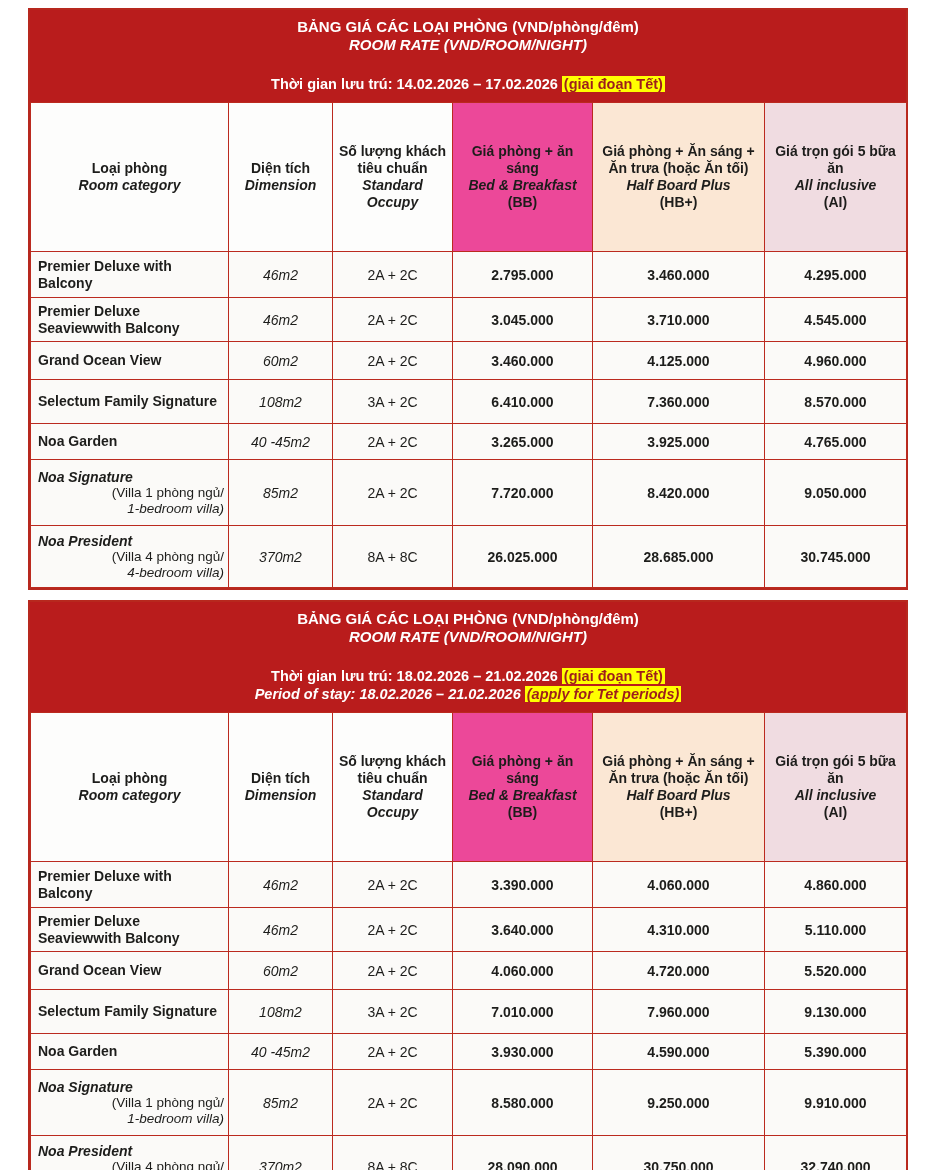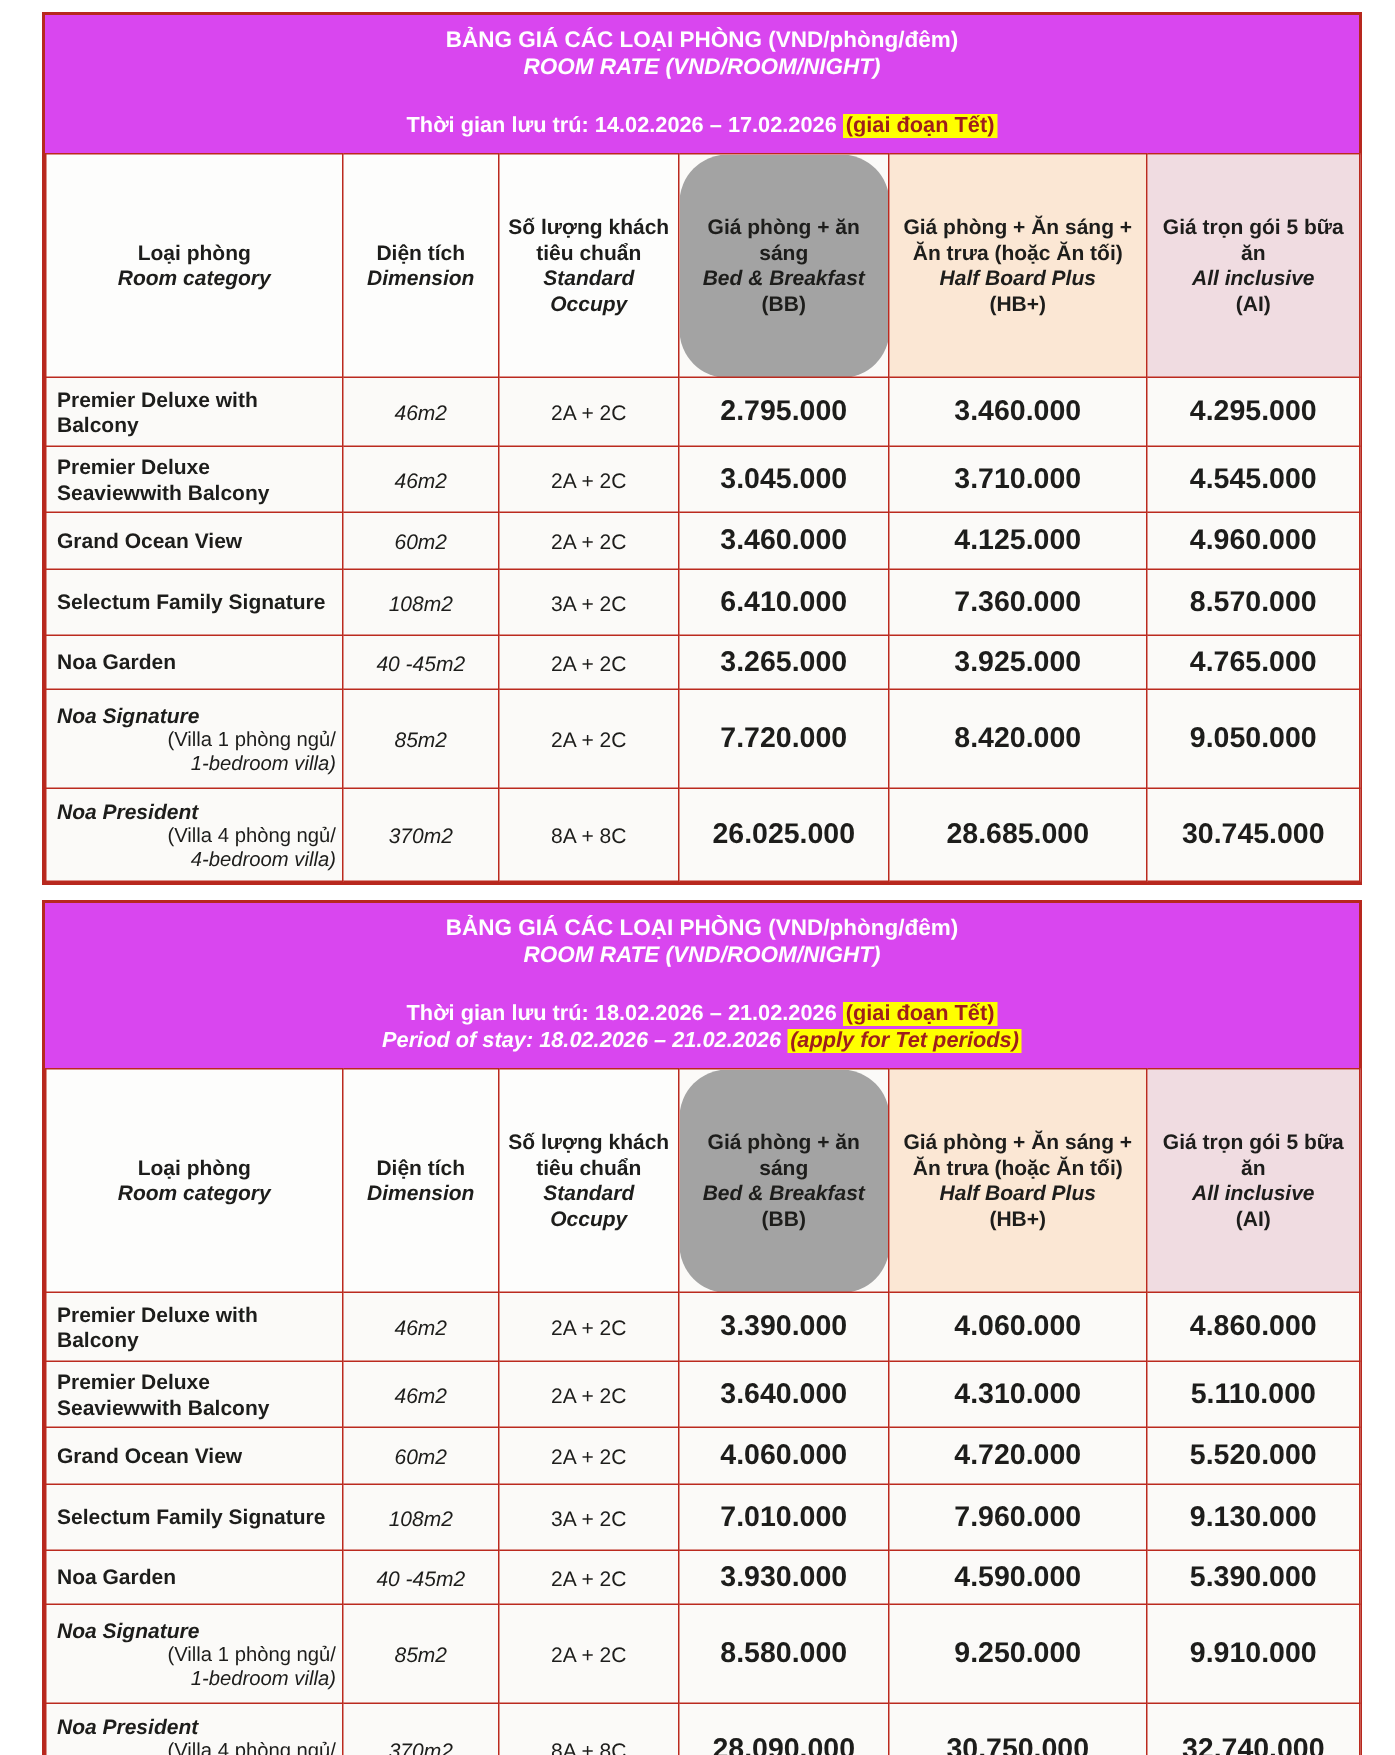--- a/index.html
+++ b/index.html
@@ -20,21 +20,21 @@
     position: absolute;
     left: 28px;
     width: 880px;
     border: 2px solid #b7281e;
   }
   .tbl-wrap.first { top: 8px; }
   .tbl-wrap.second { top: 600px; }
 
   
   .red-banner {
-    background: #d946ef;
+    background: #b91c1c;
     color: #ffffff;
     text-align: center;
     padding: 8px 4px 9px 4px;
   }
   .banner-title {
     font-weight: bold;
     font-size: 15px;
     line-height: 18px;
   }
   .banner-title-en {
@@ -79,21 +79,21 @@
   thead th {
     height: 149px;
     font-size: 14px;
     font-weight: bold;
     text-align: center;
     line-height: 17px;
     padding: 2px 4px;
     background: #fdfdfc;
     margin-left: 25px;
   }
-  thead th.bg-bb { background: #a3a3a3; border-radius: 32px; }
+  thead th.bg-bb { background: #ec4899; }
   thead th.bg-hb { background: #fbe7d4; }
   thead th.bg-ai { background: #f0dce1; }
   .hdr-en { font-style: italic; }
 
   tbody tr:nth-child(1) { height: 46px; }
   tbody tr:nth-child(2) { height: 44px; }
   tbody tr:nth-child(3) { height: 38px; }
   tbody tr:nth-child(4) { height: 44px; }
   tbody tr:nth-child(5) { height: 36px; }
   tbody tr:nth-child(6) { height: 66px; }
@@ -119,21 +119,21 @@
     font-style: italic;
     font-size: 14px;
   }
   td.c-occ {
     text-align: center;
     font-size: 14px;
   }
   td.c-price {
     text-align: center;
     font-weight: bold;
-    font-size: 19px;
+    font-size: 14px;
   }
 </style>
 </head>
 <body>
 
 <div class="page">
 
   <div class="tbl-wrap first">
     <div class="red-banner">
       <div class="banner-title">BẢNG GIÁ CÁC LOẠI PHÒNG (VND/phòng/đêm)</div>

